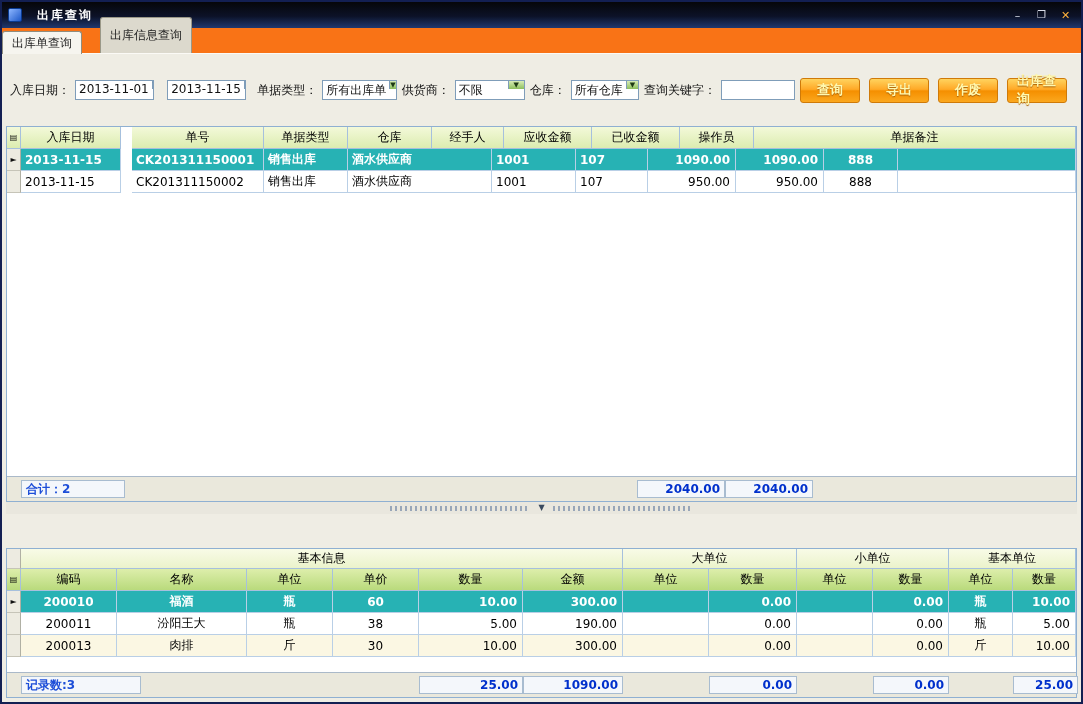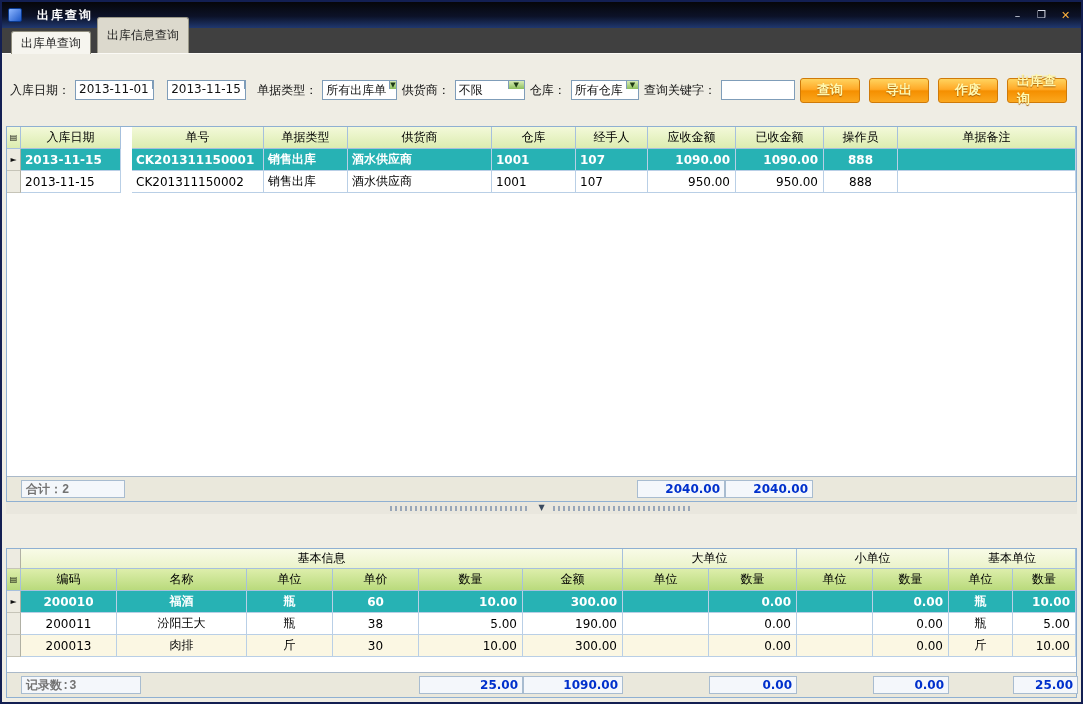--- a/index.html
+++ b/index.html
@@ -31,23 +31,23 @@
   .win-btn{
     width:19px; height:16px; display:flex; align-items:center; justify-content:center;
     color:#d9dce8; font-size:11px; line-height:1;
   }
   .win-btn.max{ font-size:10px; }
   .win-btn.close{ color:#ffb23d; font-weight:bold; }
 
   
   .tabstrip{
     height:26px; flex:0 0 26px;
-    background:#404040;
-    display:flex; align-items:flex-end; gap:6px;
-    padding:3px 0 0 9px;
+    background:#f97316;
+    display:flex; align-items:flex-end; gap:18px;
+    padding:3px 0 0 0;
     border-bottom:1px solid #fbfaf6;
   }
   .tab{
     height:36px; padding:0 9px;
     display:flex; align-items:center;
     border:1px solid #9a9888; border-bottom:none;
     border-radius:3px 3px 0 0;
     background:#dcd9cd; color:#222;
   }
   .tab.active{
@@ -126,21 +126,21 @@
 
   .gfooter{
     flex:0 0 25px; position:relative;
     background:#eae8dc; border-top:1px solid #aab9c9;
   }
   .fbox{
     position:absolute; top:3px; height:18px;
     border:1px solid #a8bcd0; background:#f4f7fb;
     display:flex; align-items:center; padding:0 4px;
   }
-  .fbox.lab{ color:#737373; font-weight:bold; justify-content:flex-start;font-family:Liberation Mono, monospace; }
+  .fbox.lab{ color:#1d4ed8; font-weight:bold; justify-content:flex-start; }
   .fbox.num{ color:#0030cc; font-weight:bold; justify-content:flex-end; }
 
   
   .m0{flex:0 0 14px;} .m1{flex:0 0 100px;} .m2{flex:0 0 132px;margin-left:11px;} .m3{flex:0 0 84px;}
   .m4{flex:0 0 144px;} .m5{flex:0 0 84px;} .m6{flex:0 0 72px;} .m7{flex:0 0 88px;}
   .m8{flex:0 0 88px;} .m9{flex:0 0 74px;} .m10{flex:1;}
 
   
   .d0{flex:0 0 14px;} .d1{flex:0 0 96px;} .d2{flex:0 0 130px;} .d3{flex:0 0 86px;}
   .d4{flex:0 0 86px;} .d5{flex:0 0 104px;} .d6{flex:0 0 100px;} .d7{flex:0 0 86px;}
@@ -229,21 +229,20 @@
         <div class="btn">出库查询</div>
       </div>
     </div>
 
     <div class="grid" id="grid1">
       <div class="grow hdr">
         <div class="cell m0 gutter">▤</div>
         <div class="cell m1">入库日期</div>
         <div class="cell m2">单号</div>
         <div class="cell m3">单据类型</div>
-        <div class="cell m4">供货商</div>
         <div class="cell m5">仓库</div>
         <div class="cell m6">经手人</div>
         <div class="cell m7">应收金额</div>
         <div class="cell m8">已收金额</div>
         <div class="cell m9">操作员</div>
         <div class="cell m10">单据备注</div>
       </div>
 
       <div class="grow row sel">
         <div class="cell m0 gutter">►</div>

